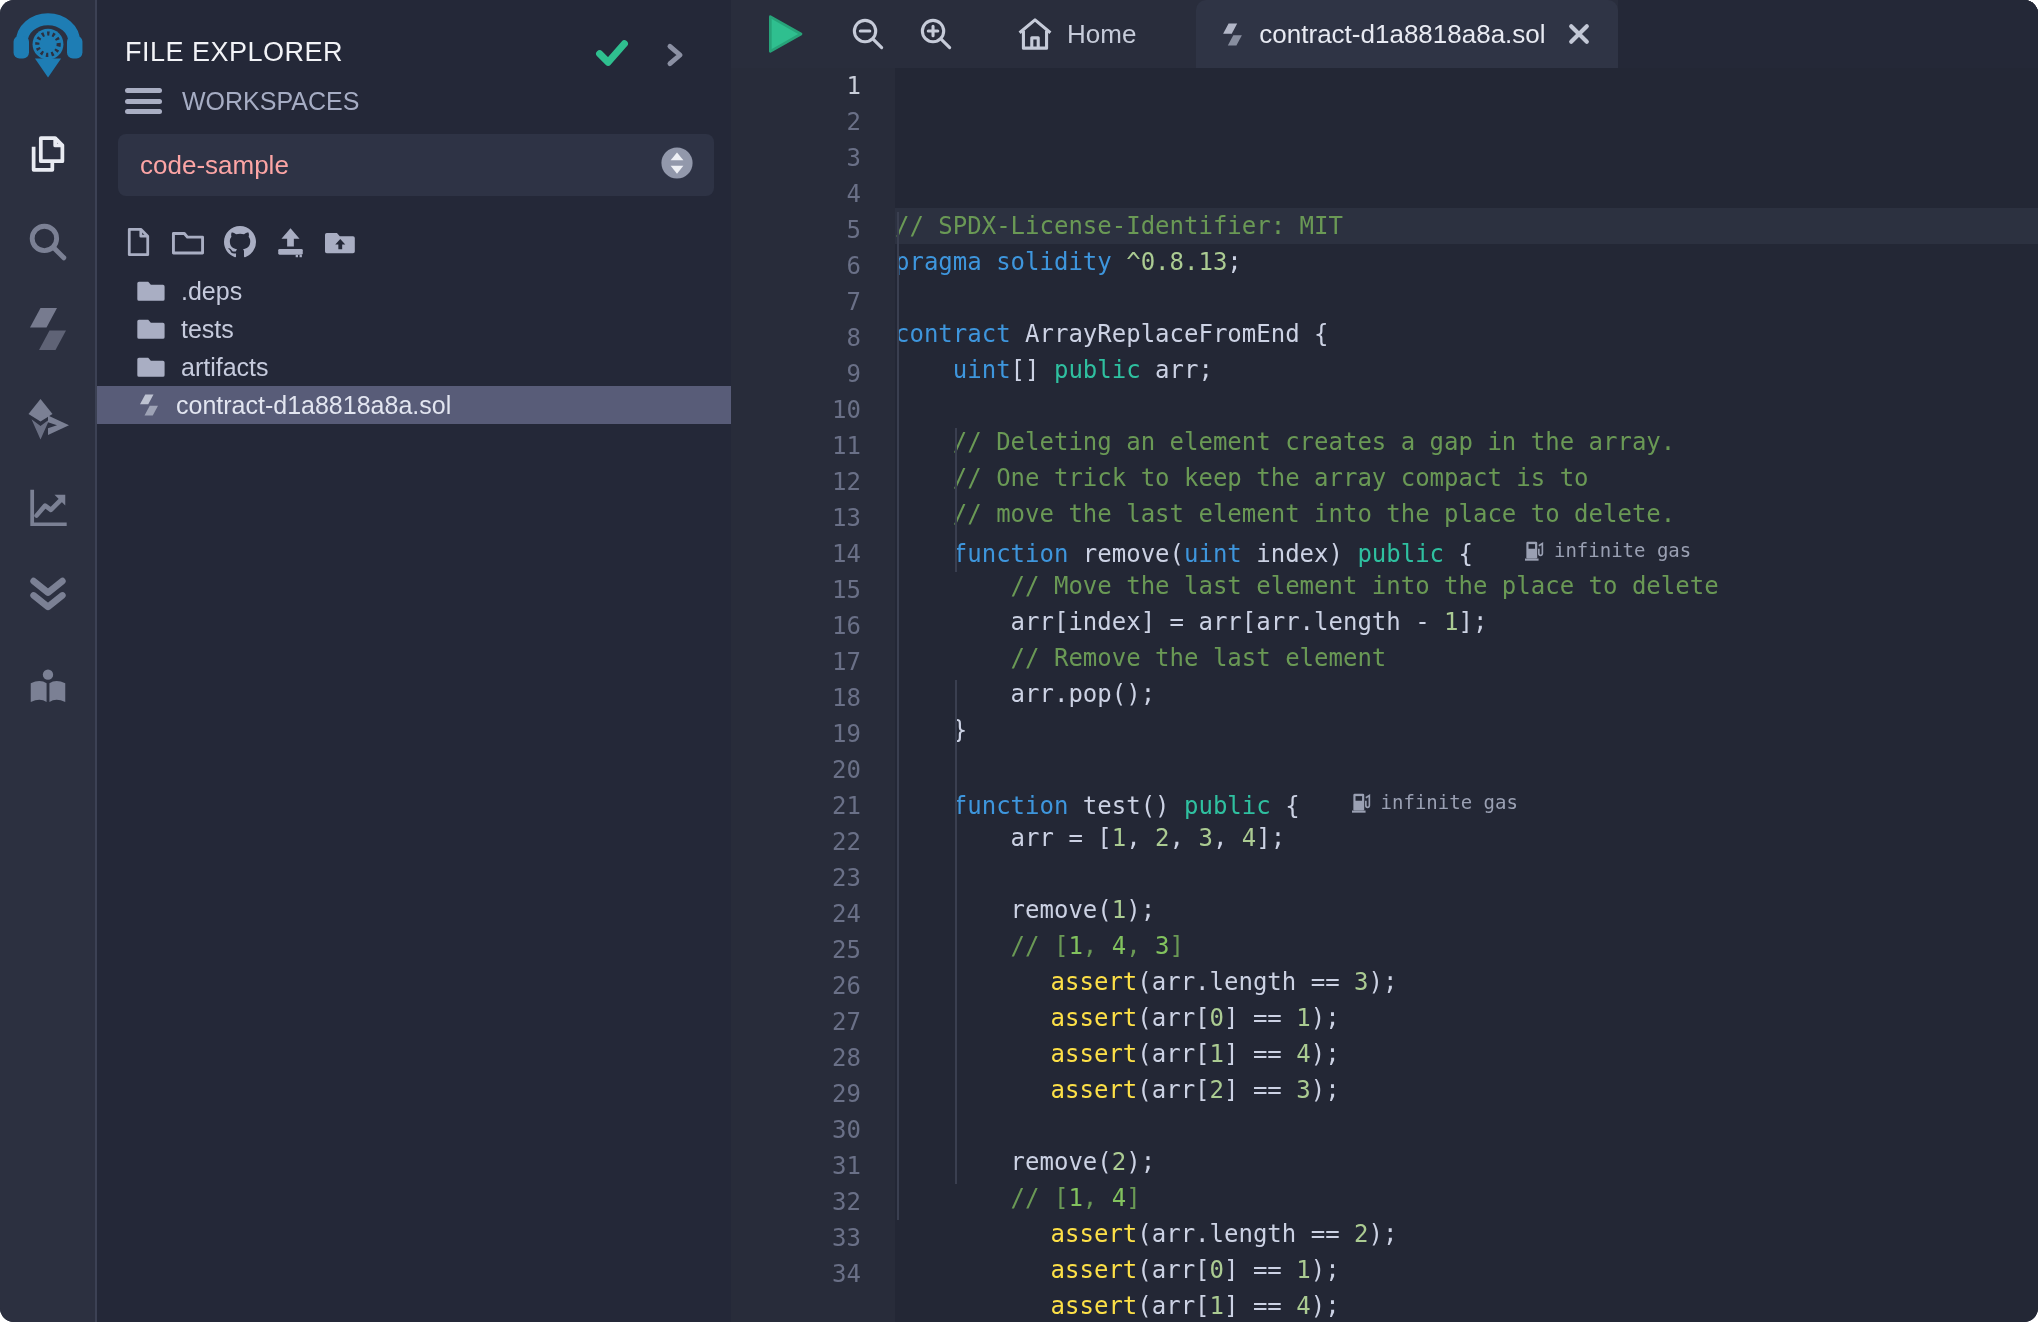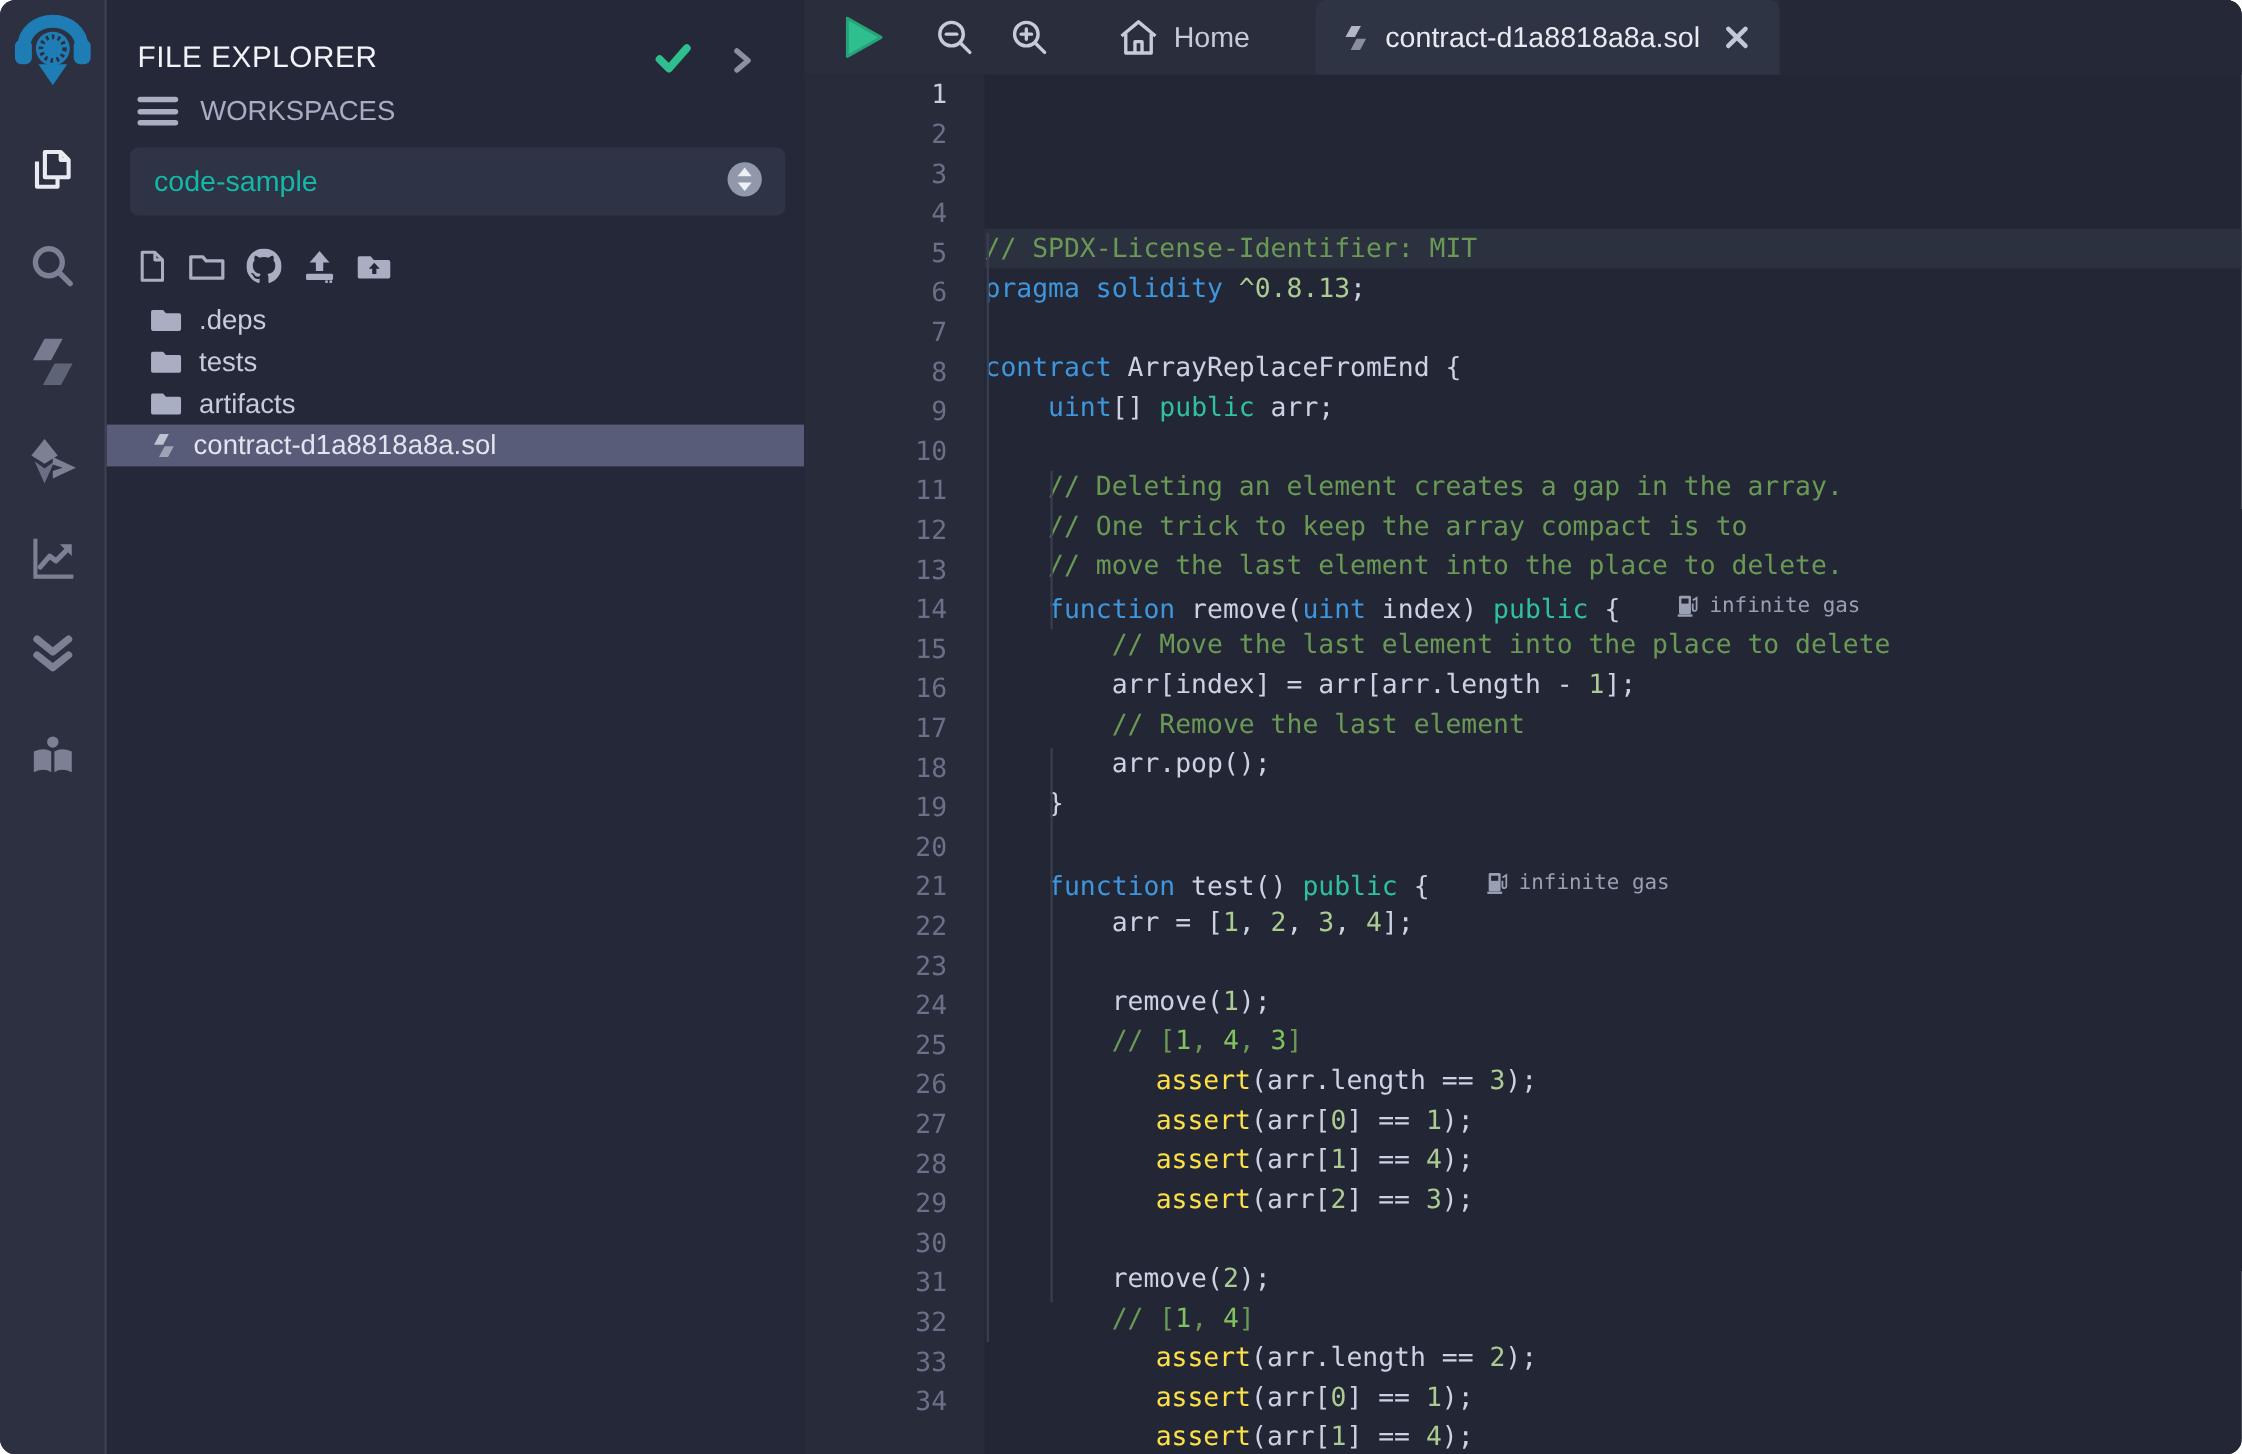--- a/index.html
+++ b/index.html
@@ -14,21 +14,21 @@
   
   .explorer{position:relative;width:634px;flex:0 0 634px;background:#242838;color:#c6cbdd;}
   .exp-header{display:flex;align-items:flex-end;height:68px;padding:16px 46px 0 28px;}
   .exp-title{font-size:27px;font-weight:500;color:#f2f3f7;letter-spacing:.5px;flex:1;}
   .exp-header .hicon{margin-left:36px;display:flex;align-items:center;}
   .ws-row{display:flex;align-items:center;padding:0 28px;margin-top:16px;height:34px;}
   .hamburger{display:flex;flex-direction:column;justify-content:space-between;width:37px;height:26px;border:none;background:none;padding:0;cursor:pointer;}
   .hamburger span{display:block;height:5px;border-radius:3px;background:#a9aec3;}
   .ws-label{margin-left:20px;font-size:25px;color:#a6adc4;}
   .ws-select{display:flex;align-items:center;margin:16px 17px 0 21px;height:62px;background:#2e3345;border-radius:8px;padding:0 20px 0 22px;cursor:pointer;}
-  .ws-value{flex:1;font-size:26px;color:#14b8a6;}
+  .ws-value{flex:1;font-size:26px;color:#fca5a5;}
   .exp-toolbar{display:flex;align-items:center;gap:19px;padding:0 28px;margin-top:30px;height:32px;}
   .tbtn{background:none;border:none;padding:0;display:flex;align-items:center;cursor:pointer;}
   .tree{margin-top:14px;}
   .tree-row{display:flex;align-items:center;height:38px;padding-left:40px;cursor:pointer;}
   .tree-row .lbl{margin-left:15px;font-size:25px;color:#c6cbdd;}
   .tree-row.selected{background:#585c78;}
   .tree-row.selected .lbl{color:#e2e5f0;}
   
   .editor{position:relative;flex:1;display:flex;flex-direction:column;background:#232735;}
   .tabbar{height:68px;display:flex;align-items:stretch;background:#292d3c;}

